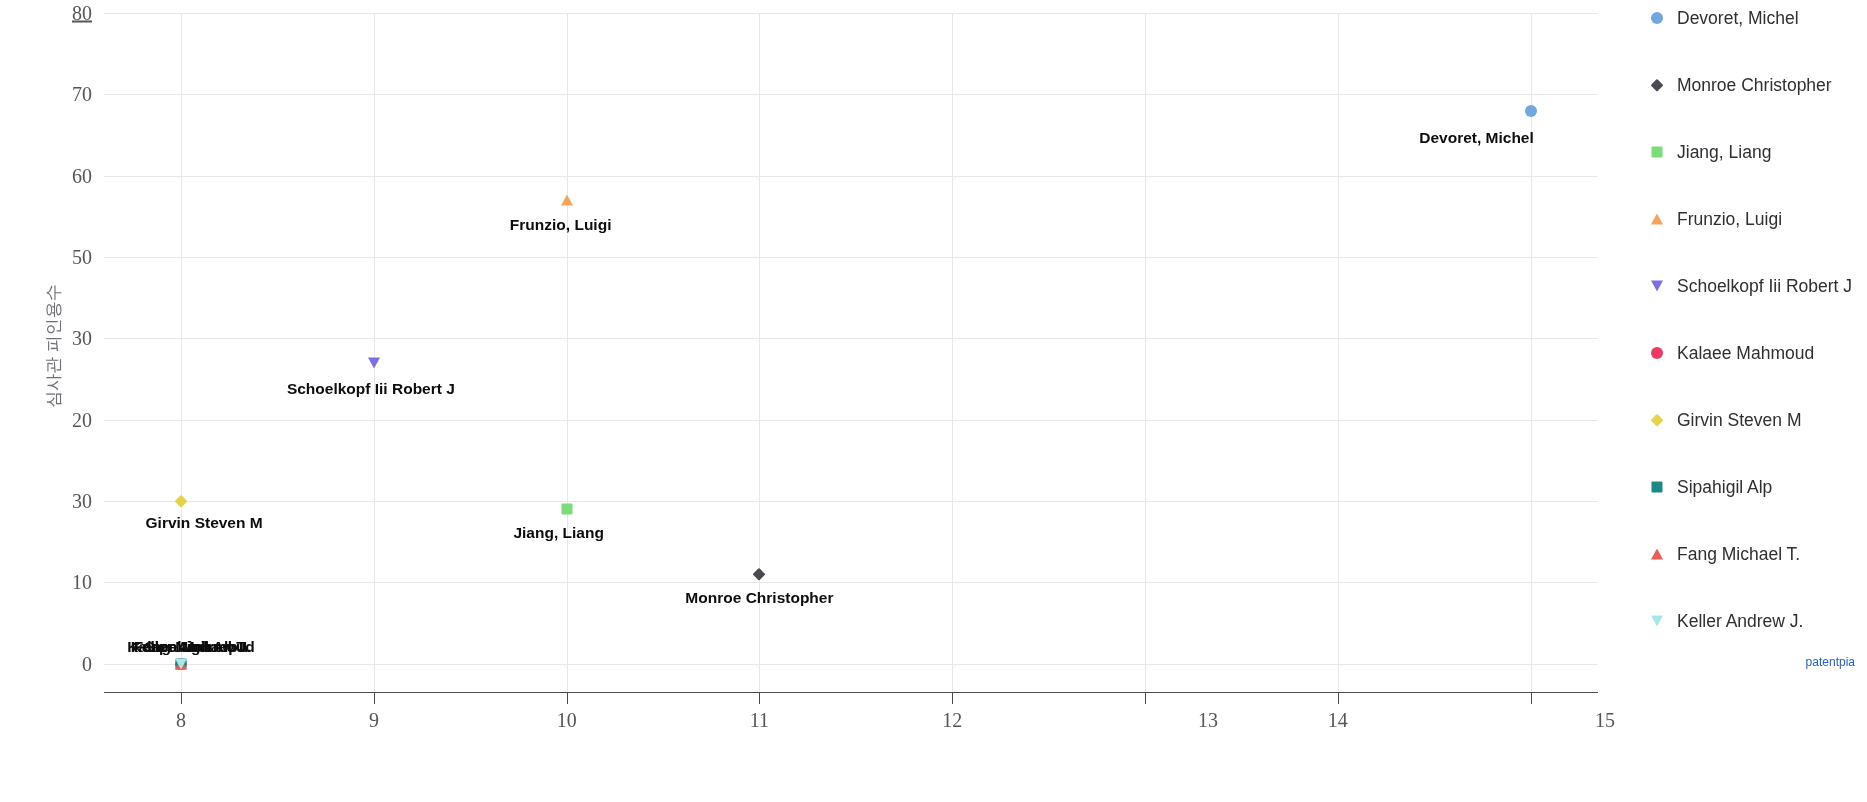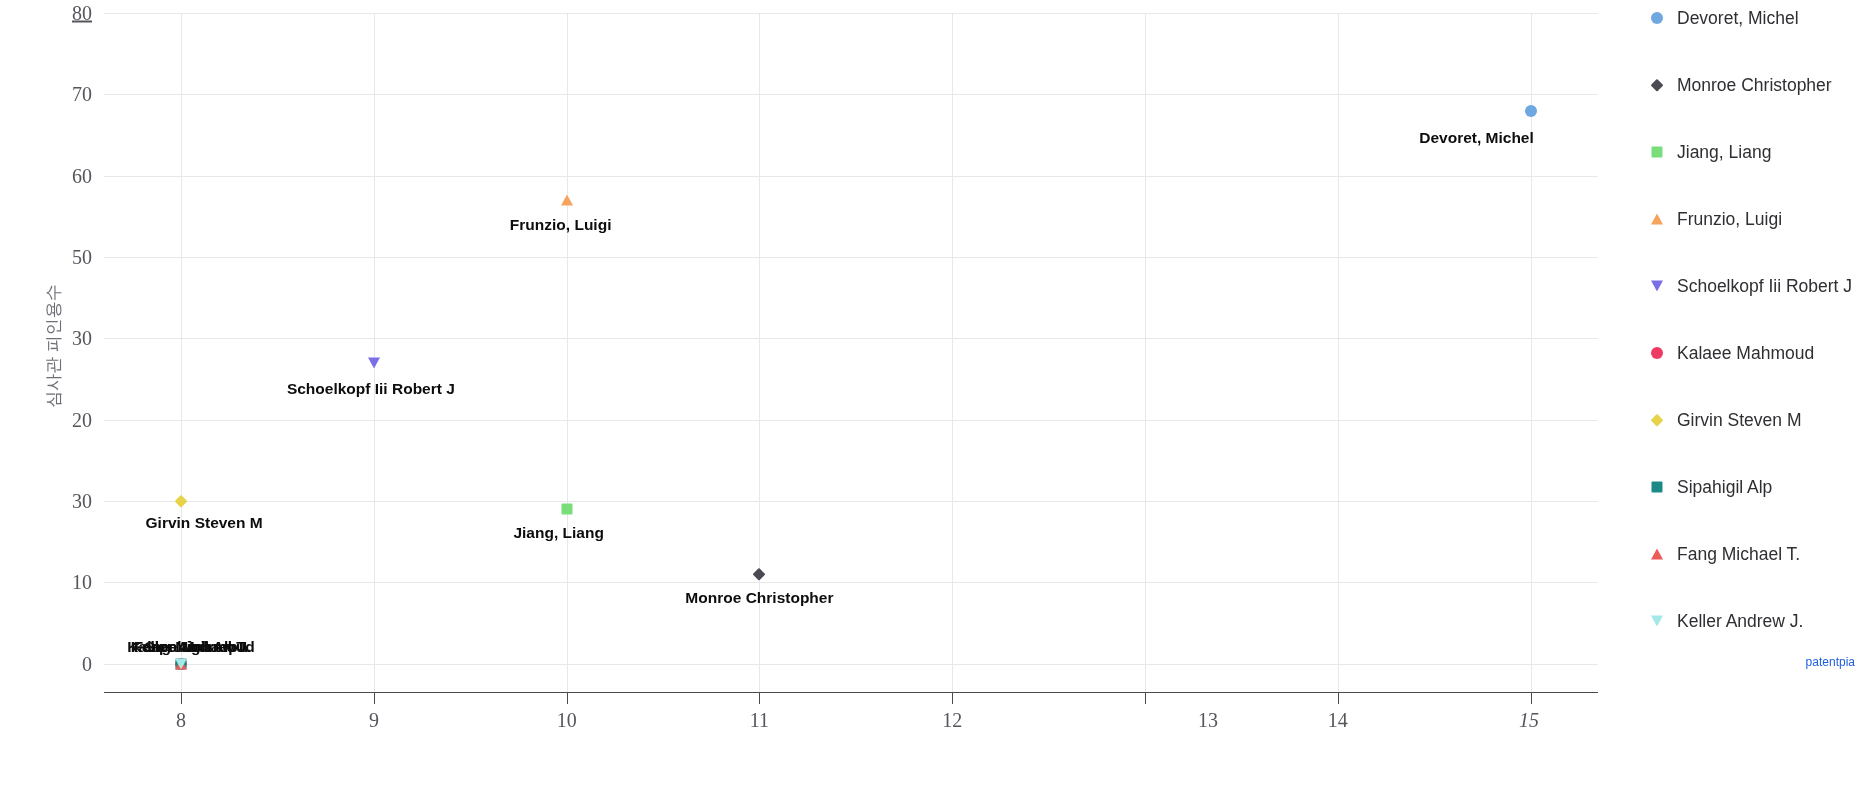--- a/index.html
+++ b/index.html
@@ -308,21 +308,21 @@
     <div class="x-tick-label" style="left: 566.658px;">10</div>
     <div class="x-tick-mark" style="left: 759.432px;"></div>
     <div class="x-tick-label" style="left: 759.432px;">11</div>
     <div class="x-tick-mark" style="left: 952.206px;"></div>
     <div class="x-tick-label" style="left: 952.206px;">12</div>
     <div class="x-tick-mark" style="left: 1144.98px;"></div>
     <div class="x-tick-label" style="left: 1208px;">13</div>
     <div class="x-tick-mark" style="left: 1337.75px;"></div>
     <div class="x-tick-label" style="left: 1337.75px;">14</div>
     <div class="x-tick-mark" style="left: 1530.53px;"></div>
-    <div class="x-tick-label" style="left: 1529px; font-style: italic;">15</div>
+    <div class="x-tick-label" style="left: 1605px;">15</div>
     <span class="marker m-circle" style="width: 12px; height: 12px; background: rgb(111, 168, 224); left: 1530.53px; top: 110.581px;"></span>
     <div class="point-label" style="left: 1476.53px; top: 128.581px;">Devoret, Michel</div>
     <span class="marker m-diamond" style="width: 8.64px; height: 8.64px; background: rgb(74, 74, 82); left: 759.432px; top: 574.09px;"></span>
     <div class="point-label" style="left: 759.432px; top: 589.09px;">Monroe Christopher</div>
     <span class="marker m-square" style="width: 11.04px; height: 11.04px; background: rgb(121, 221, 121); left: 566.658px; top: 509.036px;"></span>
     <div class="point-label" style="left: 558.658px; top: 524.036px;">Jiang, Liang</div>
     <span class="marker m-tri-up" style="border-left: 6.96px solid transparent; border-right: 6.96px solid transparent; border-bottom: 11.4px solid rgb(246, 163, 92); left: 566.658px; top: 200.03px;"></span>
     <div class="point-label" style="left: 560.658px; top: 216.03px;">Frunzio, Luigi</div>
     <span class="marker m-tri-down" style="border-left: 6.96px solid transparent; border-right: 6.96px solid transparent; border-top: 11.4px solid rgb(123, 111, 232); left: 373.884px; top: 362.665px;"></span>
     <div class="point-label" style="left: 370.884px; top: 379.665px;">Schoelkopf Iii Robert J</div>

